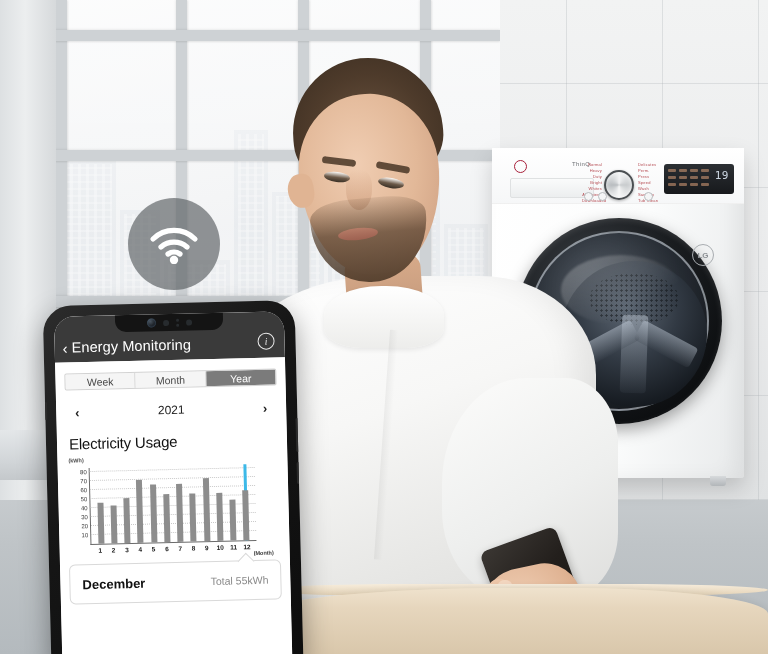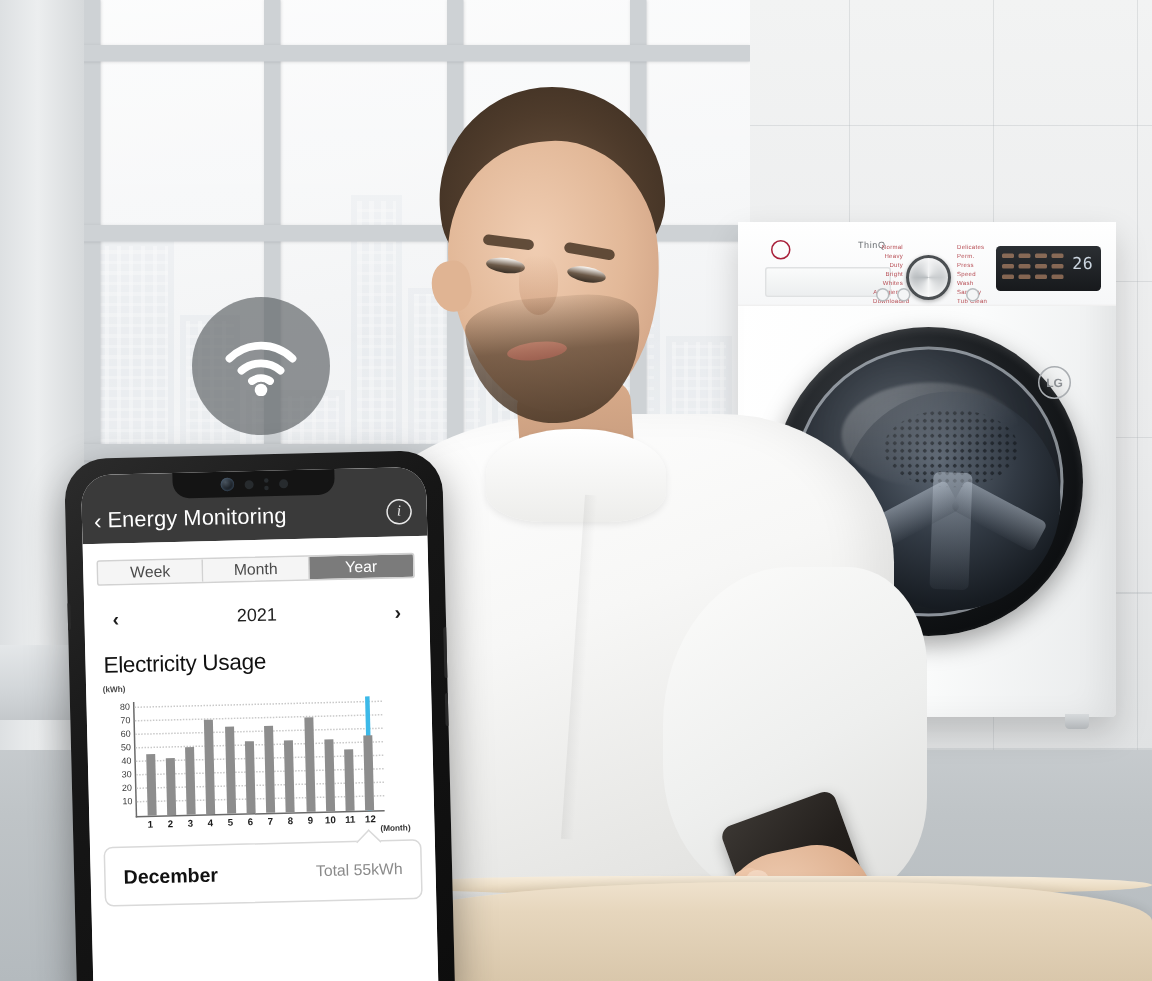--- a/index.html
+++ b/index.html
@@ -471,21 +471,21 @@
             <i style="left:33px;top:0"></i>
           <i style="left:0;top:7px"></i>
             <i style="left:11px;top:7px"></i>
             <i style="left:22px;top:7px"></i>
             <i style="left:33px;top:7px"></i>
           <i style="left:0;top:14px"></i>
             <i style="left:11px;top:14px"></i>
             <i style="left:22px;top:14px"></i>
             <i style="left:33px;top:14px"></i>
         </div>
-        <div class="seg">26</div>
+        <div class="seg">19</div>
       </div>
       <div class="mini-btn" style="left:92px; top:44px;"></div>
       <div class="mini-btn" style="left:106px;top:44px;"></div>
       <div class="mini-btn" style="left:152px;top:44px;"></div>
     </div>
 
     <div class="door-ring">
       <div class="door-chrome">
         <div class="drum">
           <div class="mesh"></div>

